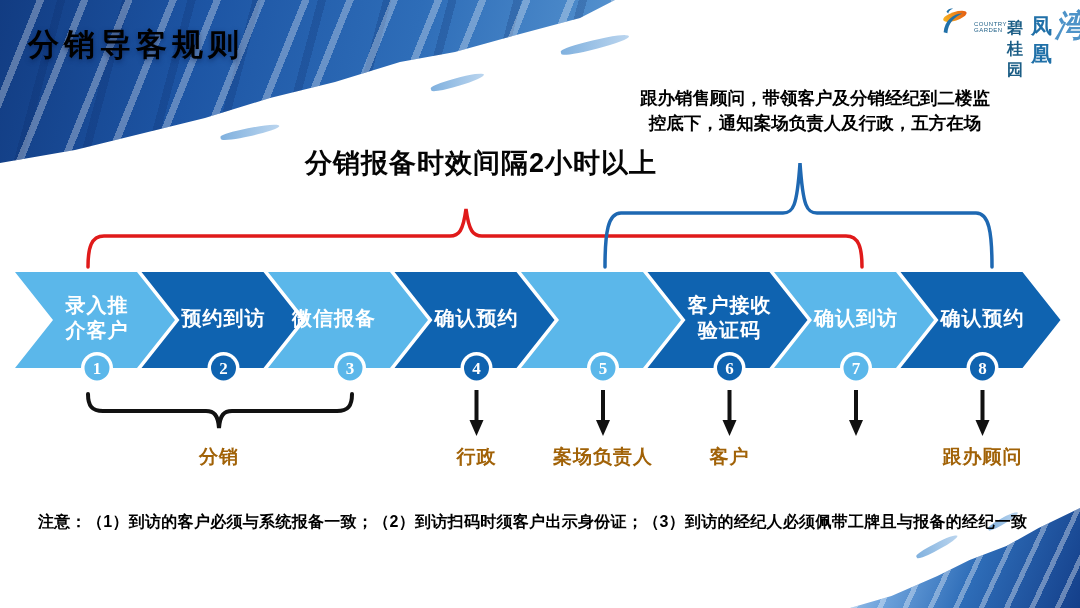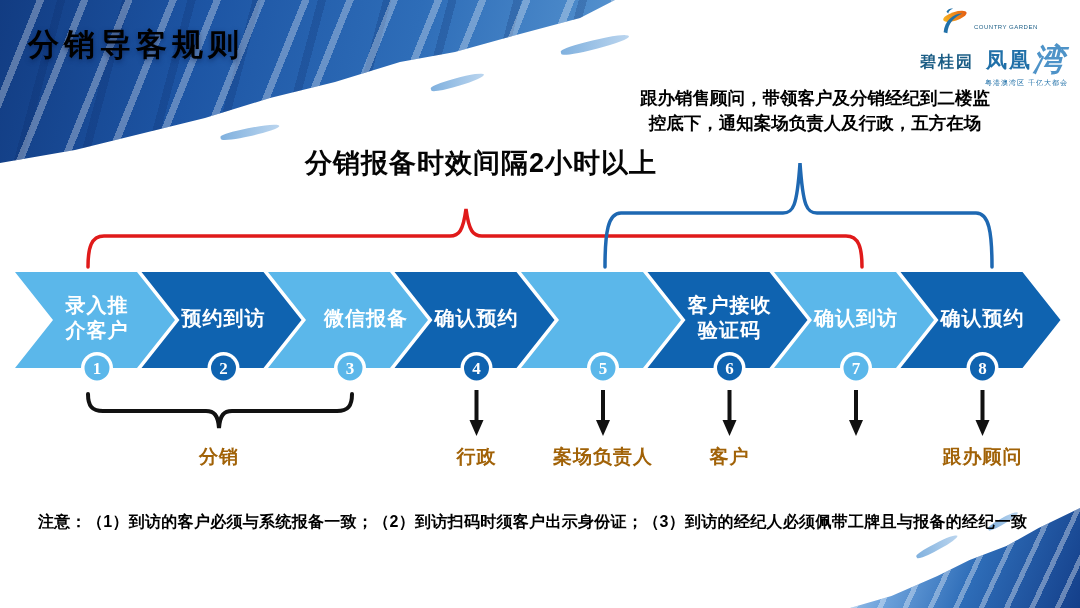--- a/index.html
+++ b/index.html
@@ -37,26 +37,26 @@
   }
   .wc-fleck.c1{right:120px;bottom:58px;width:46px;height:7px;transform:rotate(-28deg);}
   .wc-fleck.c2{right:60px;bottom:84px;width:34px;height:6px;transform:rotate(-30deg);}
   
   .title{
     position:absolute;left:28px;top:24px;color:#000000;
     font-size:31px;font-weight:bold;letter-spacing:5px;
     text-shadow:0 2px 5px rgba(8,30,80,.6);
   }
   
-  .logo{position:absolute;right:8px;top:6px;width:152px;display:flex;flex-direction:column;align-items:flex-start;}
+  .logo{position:absolute;right:8px;top:6px;width:152px;display:flex;align-items:flex-start;}
   .logo .iconrow{display:flex;align-items:center;margin-left:14px;}
   .logo .brand-sub{font-size:6px;color:#1b5d85;letter-spacing:.5px;margin-left:2px;transform:translateY(4px);}
   .logo .namerow{display:flex;align-items:baseline;margin-top:-4px;}
   .logo .brand{font-size:16px;font-weight:bold;color:#1b5d85;letter-spacing:2px;}
-  .logo .product{font-size:21px;font-weight:bold;color:#2070a8;letter-spacing:2px;margin-left:12px;}
+  .logo .product{font-size:21px;font-weight:bold;color:#2070a8;letter-spacing:2px;margin-left:6px;}
   .logo .product-suffix{font-size:31px;font-weight:bold;color:#4e93c8;font-style:italic;margin-left:1px;transform:translateY(3px);display:inline-block;}
   .logo .tagline{font-size:7px;color:#2070a8;letter-spacing:1px;align-self:flex-end;margin-top:0px;margin-right:4px;}
   
   .follow-note{
     position:absolute;left:604px;top:86px;width:422px;
     text-align:center;font-size:17.5px;font-weight:bold;color:#000;
     line-height:1.45;white-space:pre-line;
   }
   .interval-note{
     position:absolute;left:305px;top:145px;
@@ -187,21 +187,21 @@
       <line x1="856" y1="390" x2="856" y2="421"></line>
         <polygon points="849,420 863,420 856,436" stroke="none"></polygon>
       <line x1="982.5" y1="390" x2="982.5" y2="421"></line>
         <polygon points="975.5,420 989.5,420 982.5,436" stroke="none"></polygon>
     </g>
   </svg>
 
   <div class="step-label" style="left:47px">录入推
 介客户</div>
   <div class="step-label" style="left:173.5px">预约到访</div>
-  <div class="step-label" style="left:316px">微信报备</div>
+  <div class="step-label" style="left:284px">微信报备</div>
   <div class="step-label" style="left:426.5px">确认预约</div>
   <div class="step-label" style="left:679.5px">客户接收
 验证码</div>
   <div class="step-label" style="left:806px">确认到访</div>
   <div class="step-label" style="left:932.5px">确认预约</div>
 
   <div class="role-label" style="left:139px">分销</div>
   <div class="role-label" style="left:396.5px">行政</div>
   <div class="role-label" style="left:523px">案场负责人</div>
   <div class="role-label" style="left:649.5px">客户</div>

